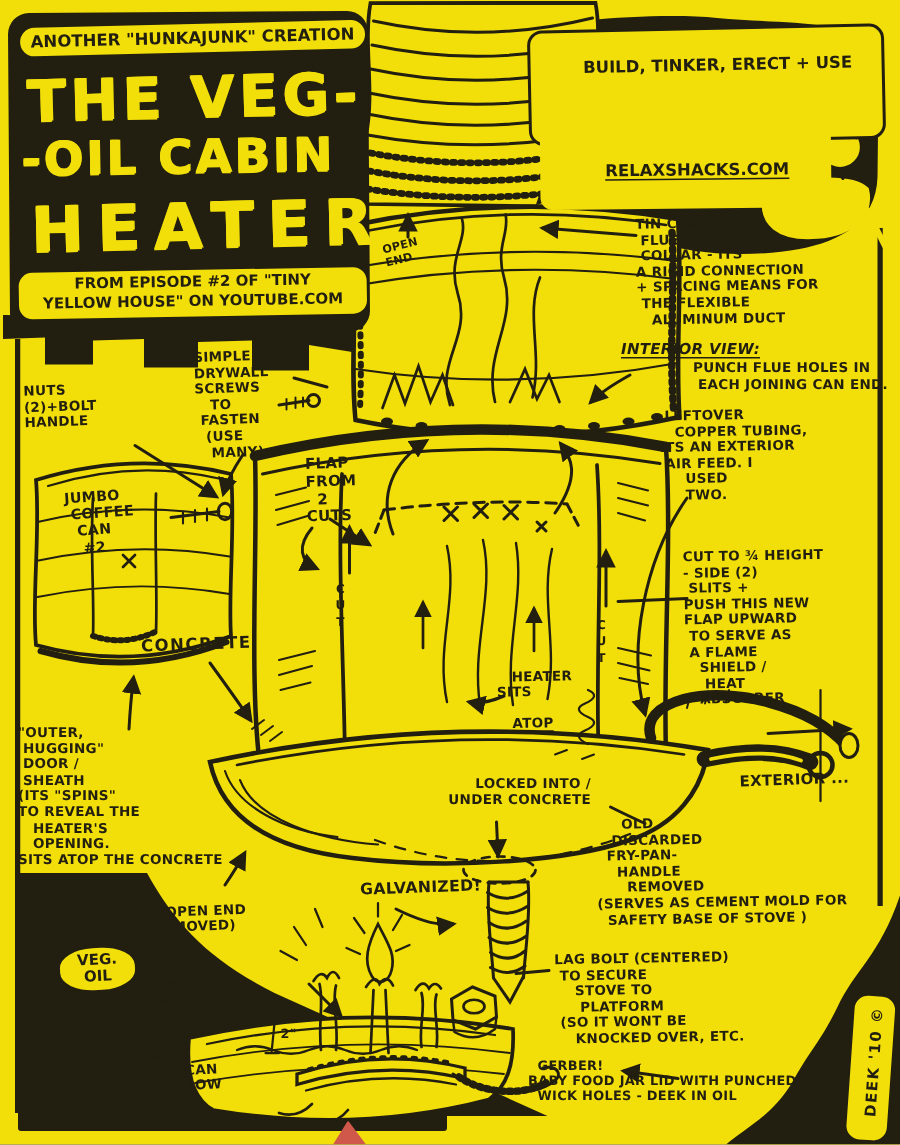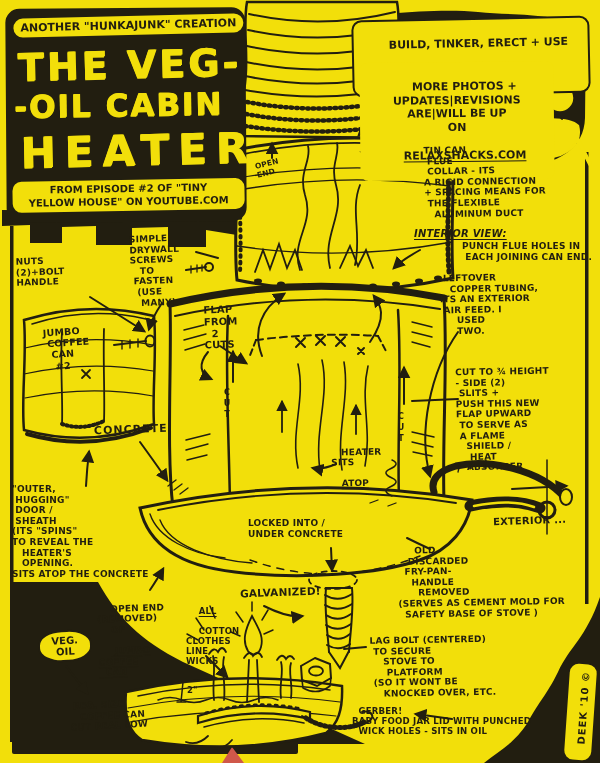--- a/index.html
+++ b/index.html
@@ -259,24 +259,21 @@
 YELLOW HOUSE" ON YOUTUBE.COM</div>
   </div>
 
   <div class="bubble" style="left:352px;top:18px;width:222px;padding:4px 6px;border:2.5px solid var(--ink);
               border-radius:10px;font-size:11px;text-align:center;transform:rotate(-1.2deg);">
     <span>BUILD, TINKER, ERECT + USE</span><br>
     <span class="ul">AT YOUR OWN RISK !!</span>
   </div>
   <div class="bubble" style="left:360px;top:62px;width:186px;padding:4px 4px;border-radius:8px;font-size:11px;
               text-align:center;line-height:1.25;transform:rotate(-.6deg);">
-    <span>MORE PHOTOS +
-UPDATES|REVISIONS
-ARE|WILL BE UP
-ON</span><br>
+    <br>
     <span class="ul">RELAXSHACKS.COM</span>
   </div>
 
   <div class="hw" style="left:424px;top:144px;width:172px;transform:rotate(-1deg);">TIN CAN
  FLUE
  COLLAR - ITS
 A RIGID CONNECTION
 + SPACING MEANS FOR
  THE FLEXIBLE
    ALUMINUM DUCT</div>
@@ -315,21 +312,21 @@
 
   <div class="hw" style="left:370px;top:634px;width:205px;transform:rotate(-1deg);">LAG BOLT (CENTERED)
  TO SECURE
     STOVE TO
      PLATFORM
  (SO IT WONT BE
     KNOCKED OVER, ETC.</div>
 
   <div class="hw" style="left:352px;top:706px;width:220px;font-size:8.6px;">  GERBER!
 BABY FOOD JAR LID WITH PUNCHED
-  WICK HOLES - SITS IN OIL</div>
+  WICK HOLES - DEEK IN OIL</div>
 
   <div class="hw" style="left:16px;top:256px;transform:rotate(-2deg);">NUTS
 (2)+BOLT
 HANDLE</div>
 
   <div class="hw" style="left:130px;top:233px;width:80px;transform:rotate(-2deg);">SIMPLE
 DRYWALL
 SCREWS
    TO
  FASTEN
@@ -363,31 +360,24 @@
   </div>
 
   <div class="bubble" style="left:38px;top:630px;width:50px;padding:3px 0;border:2px solid var(--ink);border-radius:45%;
               font-size:10px;text-align:center;z-index:3;transform:rotate(-3deg);">VEG.
 OIL</div>
 
   <div class="hw" style="left:70px;top:698px;width:135px;transform:rotate(-3deg);"> REG. SIZE
    COFFEE CAN
 CUT REAL LOW</div>
 
-  <div class="hw" style="left:186px;top:596px;width:58px;font-size:8.5px;">
-    <span class="ul">ALL</span><br>
-    <span>COTTON
-CLOTHES
-LINE
-WICKS</span>
-  </div>
 
   <div class="hw" style="left:240px;top:586px;font-size:10.5px;transform:rotate(-2deg);">GALVANIZED!</div>
 
-  <div class="hw" style="left:248px;top:518px;width:130px;text-align:left;">LOCKED INTO /
+  <div class="hw" style="left:264px;top:518px;width:130px;text-align:right;">LOCKED INTO /
 UNDER CONCRETE</div>
 
   <div class="hw" style="left:204px;top:304px;font-size:10px;transform:rotate(-2deg);">FLAP
 FROM
   2
 CUTS</div>
 
   <div class="hw" style="left:328px;top:436px;width:60px;transform:rotate(-1deg);">
     <span>HEATER
  SITS</span><br>

